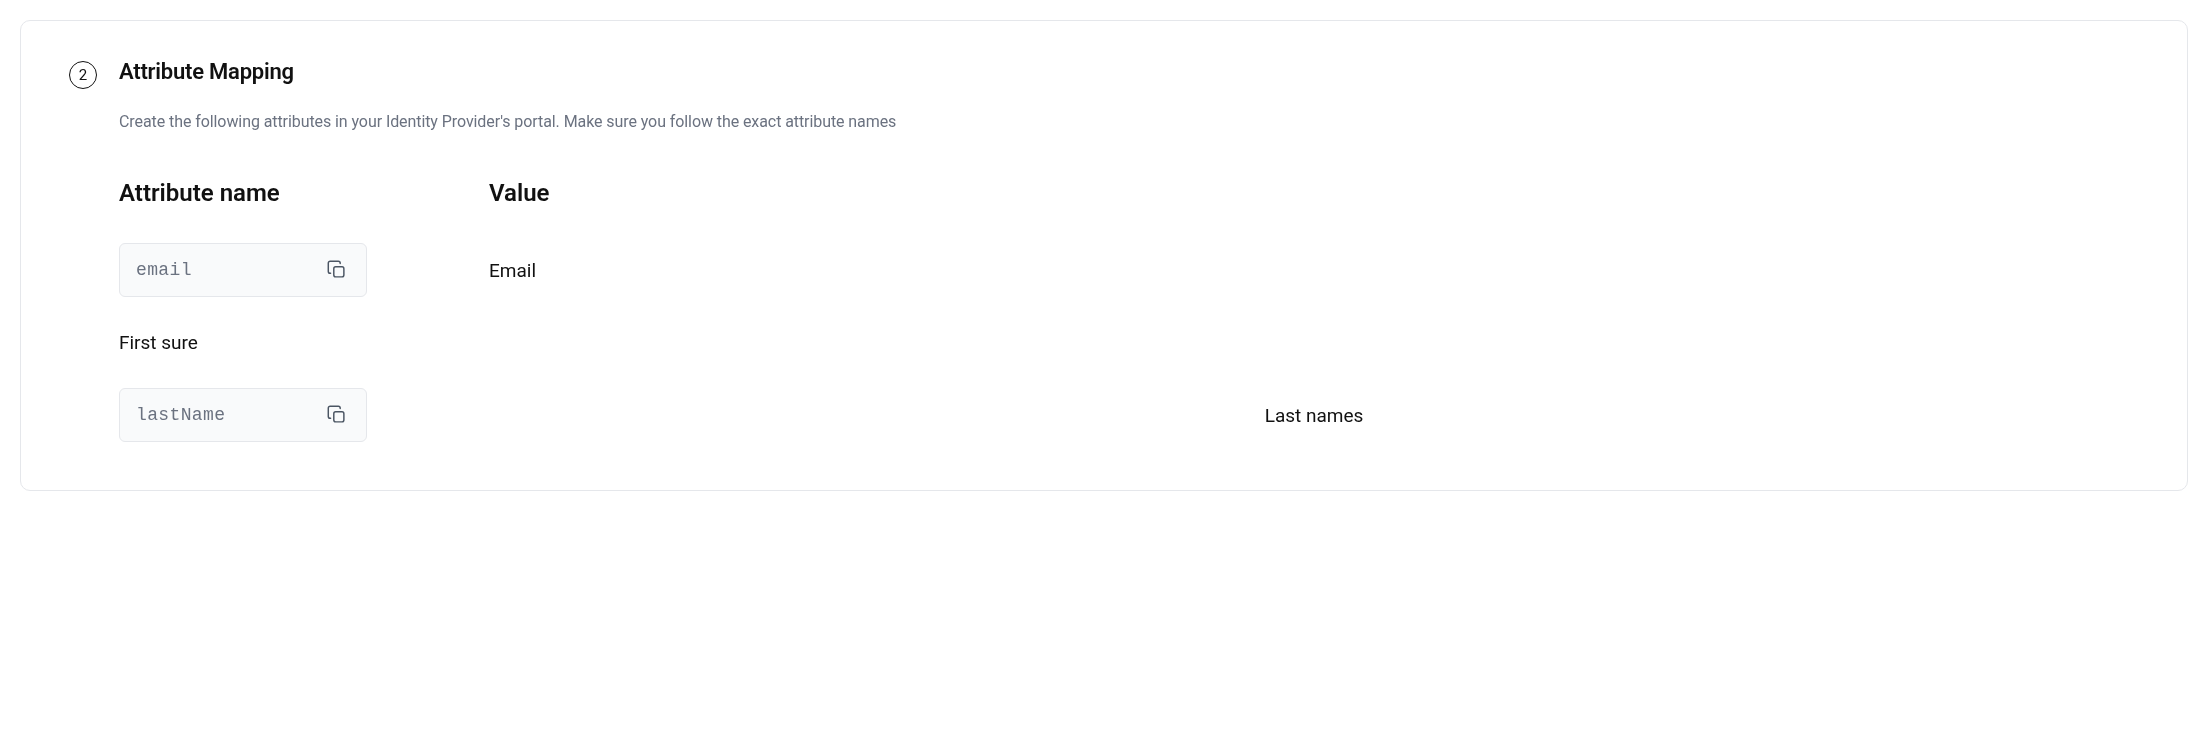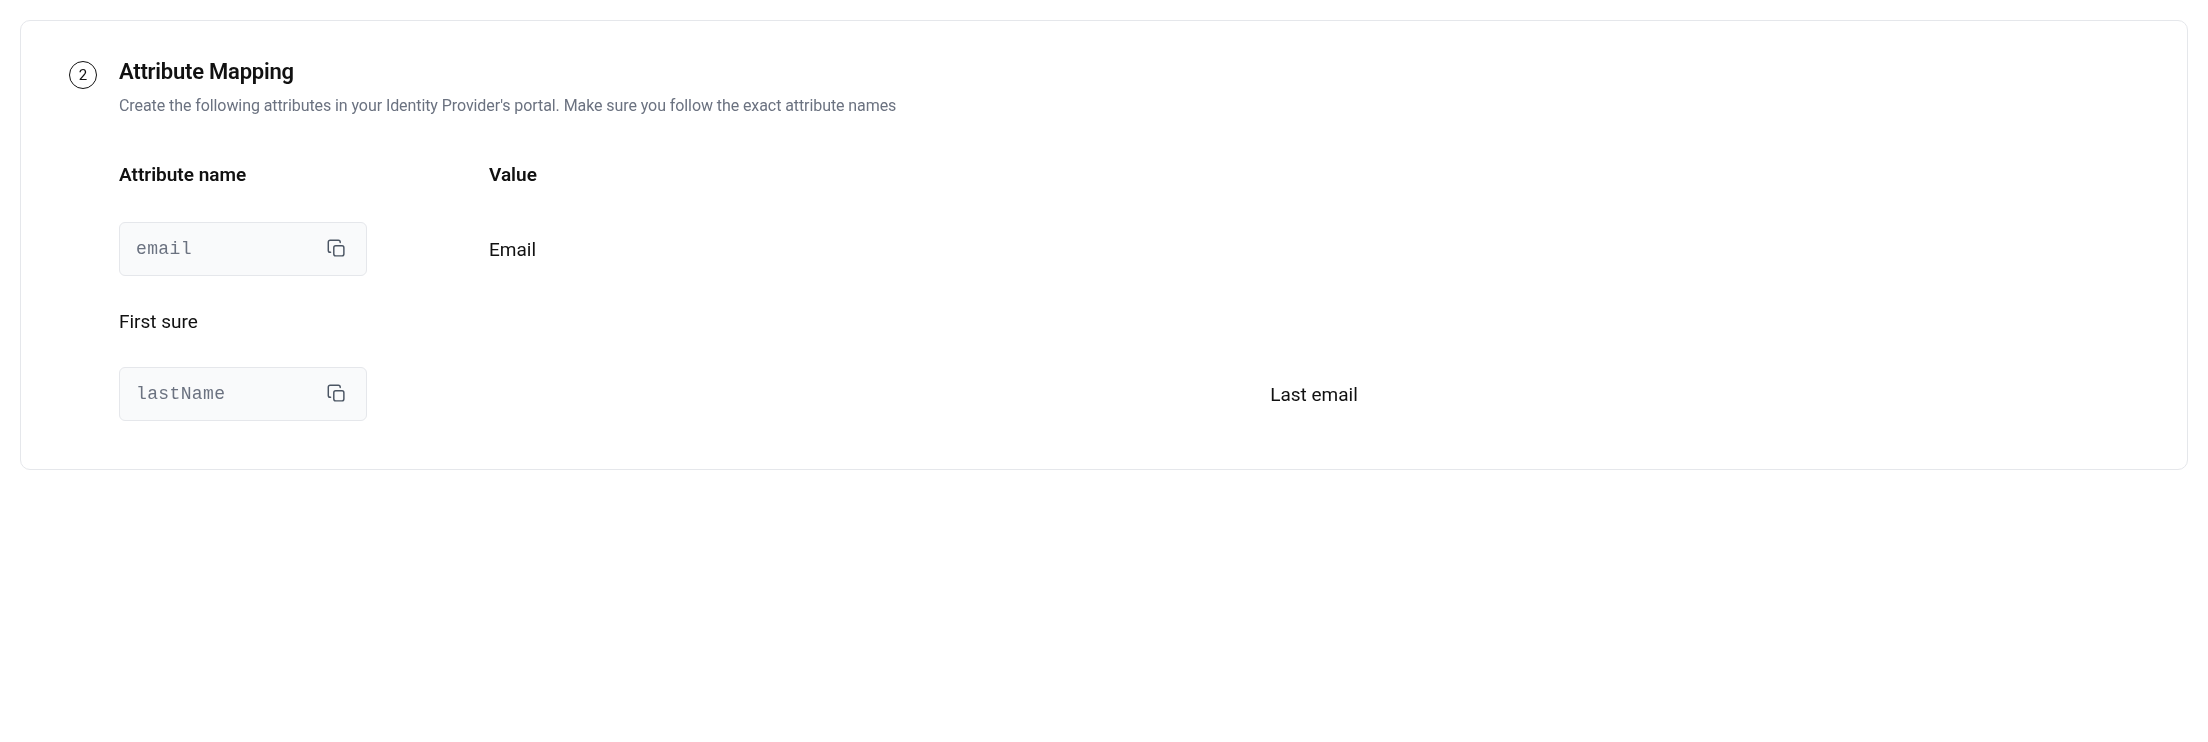--- a/index.html
+++ b/index.html
@@ -33,21 +33,21 @@
       justify-content: center;
       font-size: 15px;
       font-weight: 400;
       color: #111;
       flex-shrink: 0;
       margin-top: 2px;
     }
     .header-text {
       display: flex;
       flex-direction: column;
-      gap: 12px;
+      gap: 28px;
     }
     .title {
       font-size: 22px;
       font-weight: 600;
       color: #111;
       letter-spacing: -0.01em;
     }
     .subtitle {
       font-size: 16px;
       font-weight: 400;
@@ -63,21 +63,21 @@
       margin-bottom: 36px;
     }
     .col-attr {
       width: 370px;
       flex-shrink: 0;
     }
     .col-val {
       flex: 1;
     }
     .th {
-      font-size: 19px;
+      font-size: 24px;
       font-weight: 600;
       color: #111;
     }
     .row {
       display: flex;
       align-items: center;
       margin-bottom: 34px;
     }
     .row:last-child {
       margin-bottom: 0;
@@ -166,18 +166,18 @@
         <div class="attr-box">
           <span class="attr-code">lastName</span>
           <button class="copy-btn">
             <svg viewBox="0 0 24 24" fill="none" stroke="currentColor" stroke-width="1.6" stroke-linecap="round" stroke-linejoin="round">
               <rect x="8.5" y="8.5" width="11" height="11" rx="2"></rect>
               <path d="M5 15.5H4.5a2 2 0 0 1-2-2v-9a2 2 0 0 1 2-2h9a2 2 0 0 1 2 2V5"></path>
             </svg>
           </button>
         </div>
       </div>
-      <div class="col-val val-text">Last email</div>
+      <div class="col-val val-text">Last names</div>
     </div>
 
   </div>
 
 </div>
 
 </body></html>

